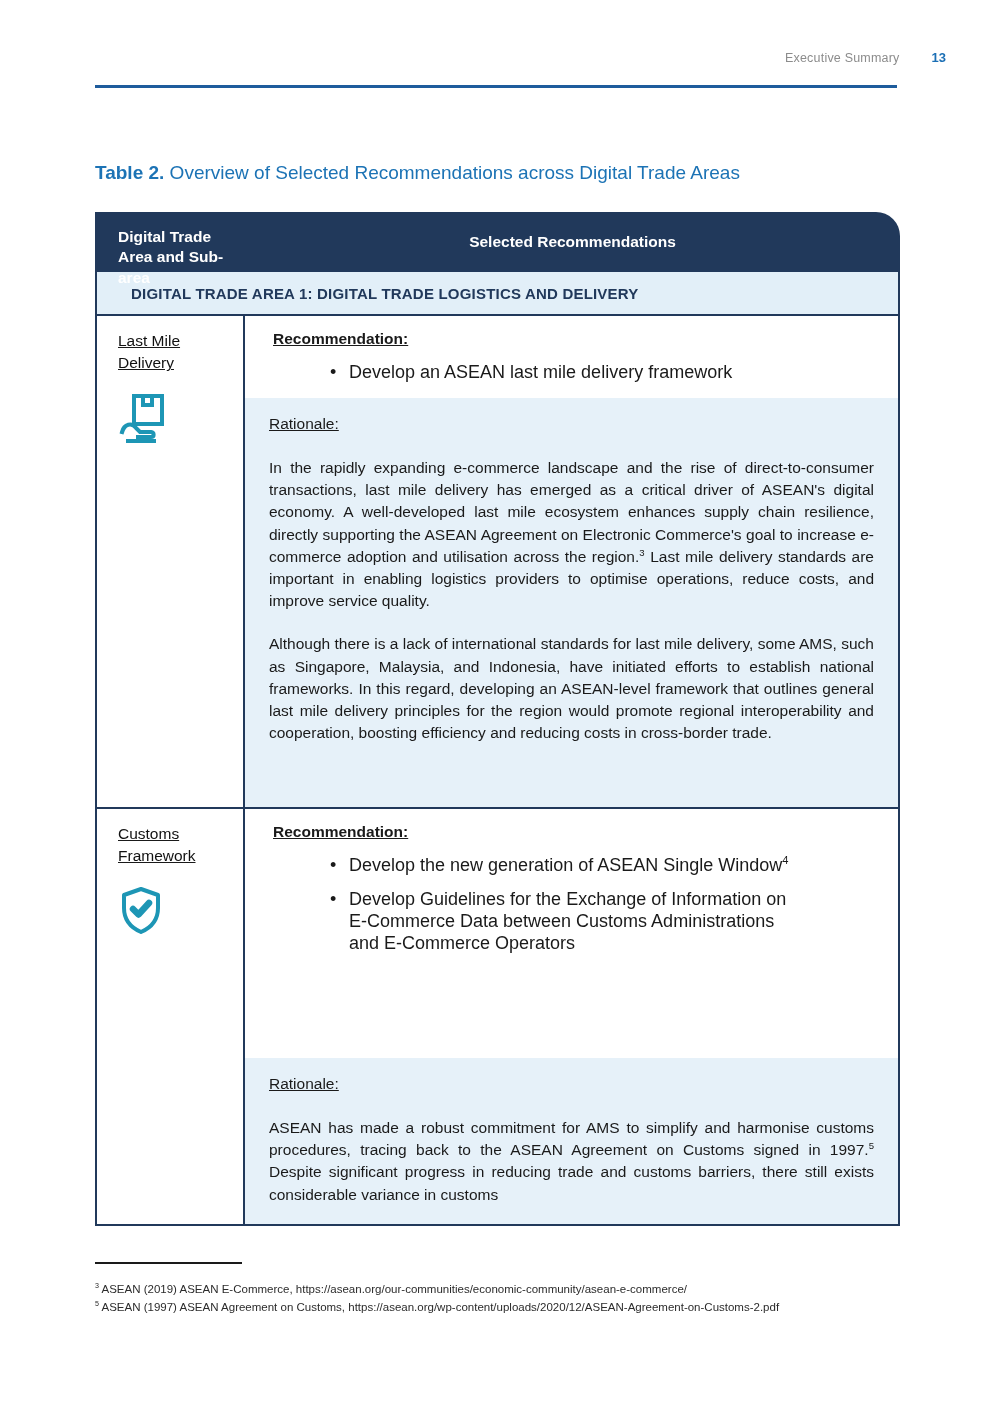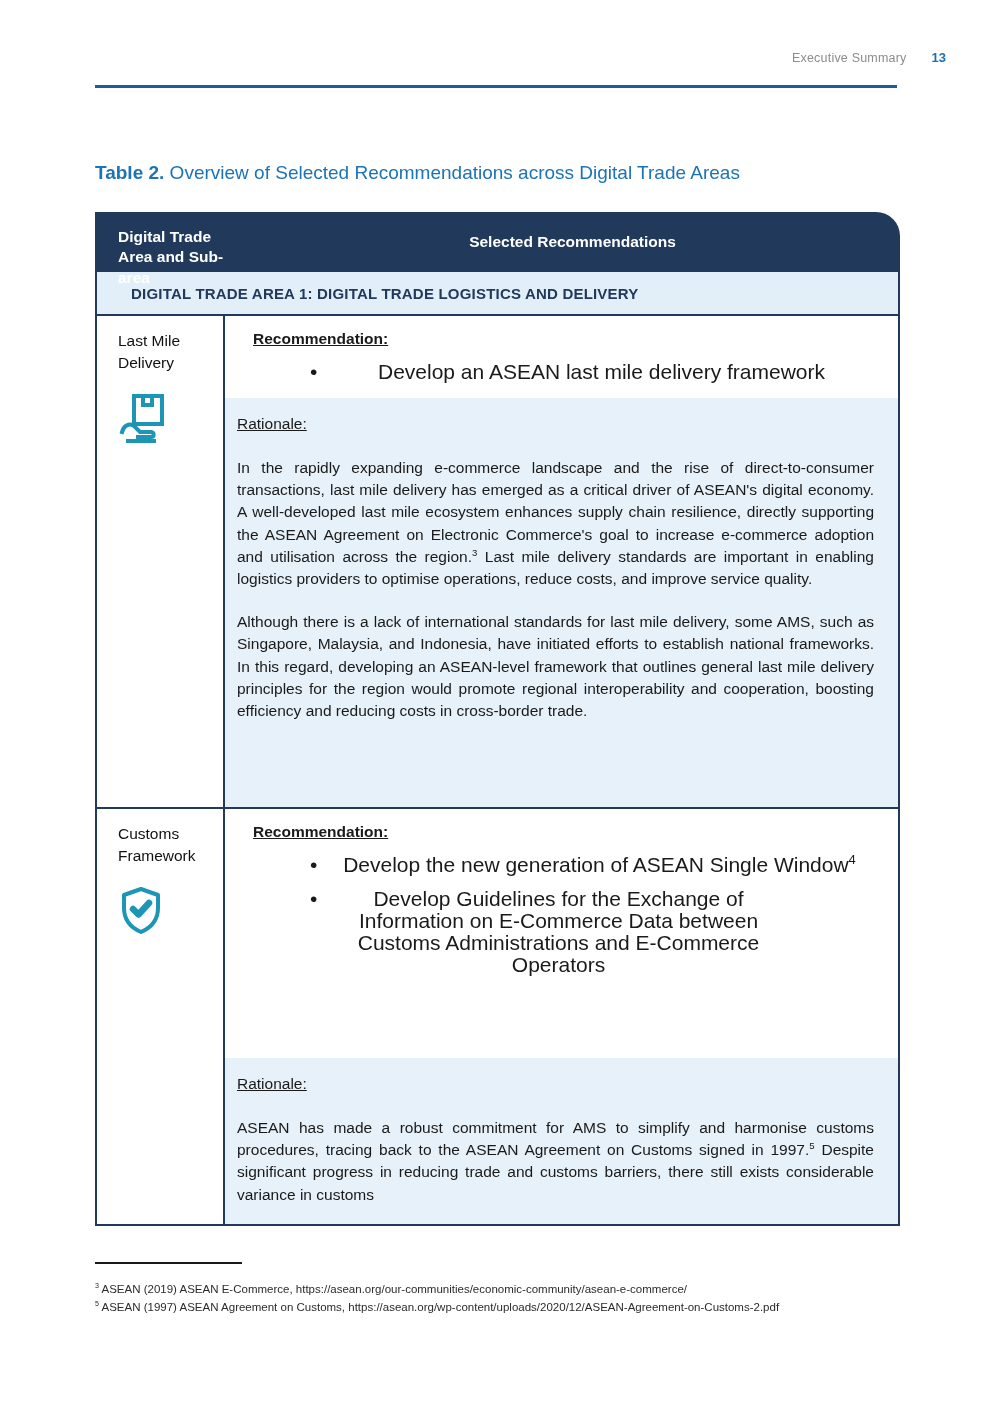--- a/index.html
+++ b/index.html
@@ -3,21 +3,21 @@
 <meta charset="utf-8">
 <style>
   * { margin:0; padding:0; box-sizing:border-box; }
   html,body { background:#ffffff; }
   body {
     width:992px; height:1403px; position:relative; overflow:hidden;
     font-family:"Liberation Sans", sans-serif; color:#1a1a1a;
   }
 
   
-  .page-header { position:absolute; top:50px; right:46px; display:flex; align-items:baseline; gap:25px; }
+  .page-header { position:absolute; top:50px; right:46px; display:flex; align-items:baseline; gap:32px; }
   .page-header .section-label { font-size:12.5px; color:#8c8c8c; letter-spacing:.2px; }
   .page-header .page-number { font-size:13px; font-weight:700; color:#1b6fb5; }
   .header-rule { position:absolute; left:95px; top:85px; width:802px; height:3px; background:#1e5c9c; }
 
   
   .doc-title { position:absolute; left:95px; top:162px; width:830px; font-size:19px; color:#1c73b5; }
   .doc-title .t-prefix { font-weight:700; }
 
   
   .dt-table { position:absolute; left:95px; top:212px; width:805px; }
@@ -29,37 +29,37 @@
   .section-banner {
     height:44px; background:#e2eff8; border-left:2px solid #21395b; border-right:2px solid #21395b;
     border-bottom:2px solid #21395b; display:flex; align-items:center; padding-left:34px;
     color:#21395b; font-weight:700; font-size:15px; letter-spacing:.2px;
   }
 
   .body-row { display:flex; border-left:2px solid #21395b; border-right:2px solid #21395b; background:#fff; }
   .body-row.second { border-top:2px solid #21395b; }
   .dt-table { border-bottom:2px solid #21395b; }
 
-  .cell-left { width:128px; border-right:2px solid #21395b; padding:14px 8px 0 21px; background:#fff; }
+  .cell-left { width:148px; border-right:2px solid #21395b; padding:14px 8px 0 21px; background:#fff;text-decoration:underline; }
   .area-label { font-size:15.5px; line-height:1.45; color:#111; }
   .area-icon { margin:18px 0 0 1px; }
 
   .cell-right { flex:1; display:flex; flex-direction:column; }
   .rec-block { background:#fff; padding:14px 24px 0 28px; }
   .row-first .rec-block { height:82px; }
   .row-second .rec-block { height:249px; }
-  .rat-block { background:#e6f1f9; padding:17px 24px 0 12px; }
+  .rat-block { background:#e6f1f9; padding:17px 24px 0 24px; }
   .row-first .rat-block { height:409px; }
   .row-second .rat-block { height:166px; }
 
   .rec-heading { font-size:15.5px; font-weight:700; text-decoration:underline; }
   .rat-heading { font-size:15.5px; text-decoration:underline; }
 
   ul.bullets { list-style:none; margin:13px 0 0 0; padding:0 0 0 57px; }
-  ul.bullets li { position:relative; padding-left:19px; font-size:21px; line-height:22px;text-align:center; }
+  ul.bullets li { position:relative; padding-left:19px; font-size:18px; line-height:22px; }
   ul.bullets li::before { content:"\2022"; position:absolute; left:0; top:0; }
   .row-second ul.bullets li + li { margin-top:12px; }
   li.narrow { max-width:478px; }
   li.mid { max-width:560px; }
 
   .rat-body { margin-top:24px; }
   .rat-body p { font-size:15.5px; line-height:22.2px; text-align:justify; }
   .rat-body p + p { margin-top:21px; }
 
   sup { font-size:0.62em; line-height:0; vertical-align:super; }

